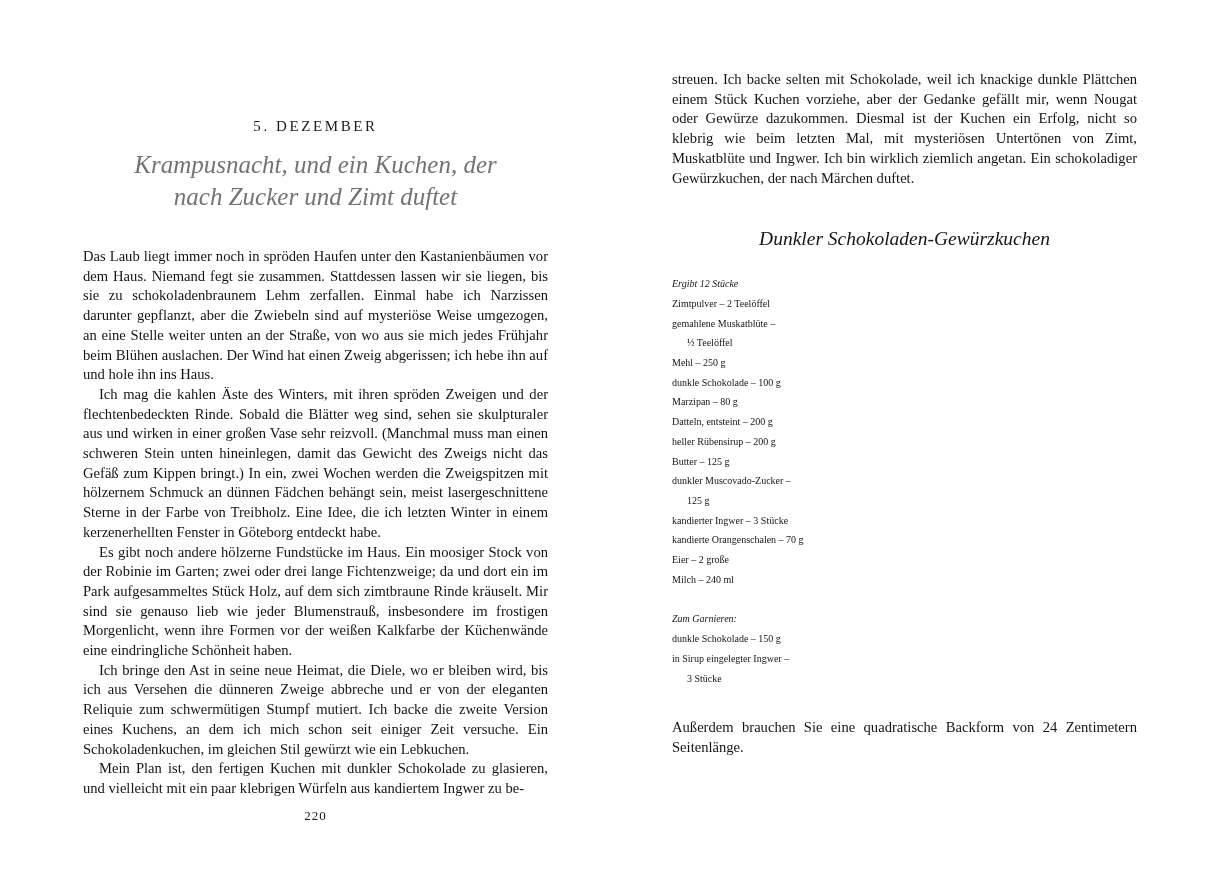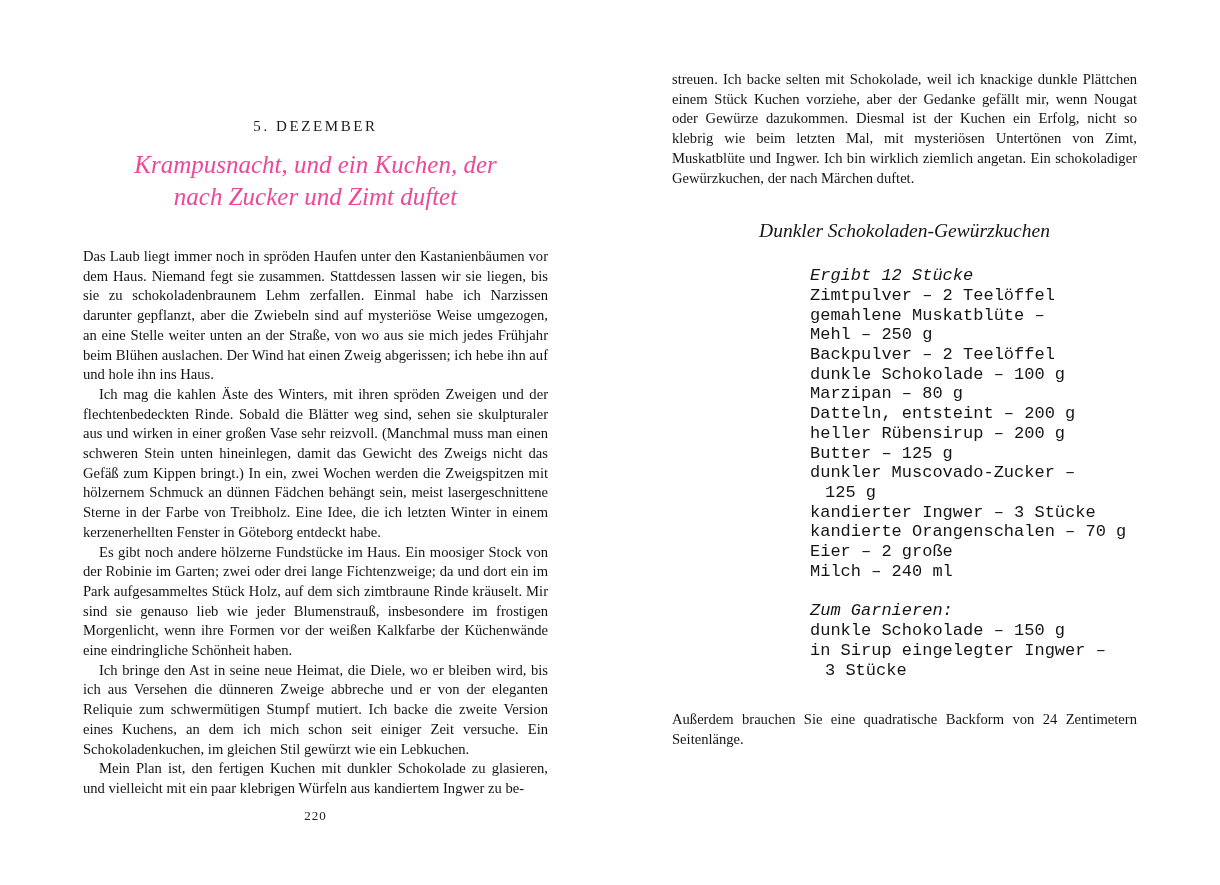--- a/index.html
+++ b/index.html
@@ -34,21 +34,21 @@
     color: #1b1b1b;
   }
   .chapter-title {
     margin: 14px auto 0 auto;
     width: 400px;
     text-align: center;
     font-style: italic;
     font-weight: normal;
     font-size: 25px;
     line-height: 32px;
-    color: #ec4899;
+    color: #737373;
   }
   .body-text {
     margin-top: 34px;
   }
   .body-text p {
     margin: 0;
     font-size: 14.6px;
     line-height: 19.7px;
     text-align: justify;
     hyphens: auto;
@@ -62,33 +62,31 @@
   .continuation {
     margin: 0;
     margin-top: 70px;
     font-size: 14.6px;
     line-height: 19.7px;
     text-align: justify;
     hyphens: auto;
     -webkit-hyphens: auto;
   }
   .recipe-title {
-    margin: 32px 0 0 0;
+    margin: 40px 0 0 0;
     text-align: center;
     font-style: italic;
     font-weight: normal;
     font-size: 19.5px;
     color: #161616;
   }
   .recipe-block {
     margin-top: 24px;
-    margin-left: 138px;
-    font-size: 17px;
+    font-size: 10px;
     line-height: 19.7px;
-    font-family: Liberation Mono, monospace;
   }
   .recipe-block .italic {
     font-style: italic;
   }
   .ing {
     white-space: nowrap;
   }
   .ing.cont {
     padding-left: 15px;
   }
@@ -136,22 +134,22 @@
 
   <section class="page page-right">
     <p class="continuation">streuen. Ich backe selten mit Schokolade, weil ich knackige dunkle Plättchen einem Stück Kuchen vorziehe, aber der Gedanke gefällt mir, wenn Nougat oder Gewürze dazukommen. Diesmal ist der Kuchen ein Erfolg, nicht so klebrig wie beim letzten Mal, mit mysteriösen Untertönen von Zimt, Muskatblüte und Ingwer. Ich bin wirklich ziemlich angetan. Ein schokoladiger Gewürzkuchen, der nach Märchen duftet.</p>
 
     <h2 class="recipe-title">Dunkler Schokoladen-Gewürzkuchen</h2>
 
     <div class="recipe-block">
       <div class="italic">Ergibt 12 Stücke</div>
       <div class="ing">Zimtpulver – 2 Teelöffel</div>
       <div class="ing">gemahlene Muskatblüte –</div>
+      <div class="ing cont">½ Teelöffel</div>
       <div class="ing">Mehl – 250 g</div>
-      <div class="ing">Backpulver – 2 Teelöffel</div>
       <div class="ing">dunkle Schokolade – 100 g</div>
       <div class="ing">Marzipan – 80 g</div>
       <div class="ing">Datteln, entsteint – 200 g</div>
       <div class="ing">heller Rübensirup – 200 g</div>
       <div class="ing">Butter – 125 g</div>
       <div class="ing">dunkler Muscovado-Zucker –</div>
       <div class="ing cont">125 g</div>
       <div class="ing">kandierter Ingwer – 3 Stücke</div>
       <div class="ing">kandierte Orangenschalen – 70 g</div>
       <div class="ing">Eier – 2 große</div>

